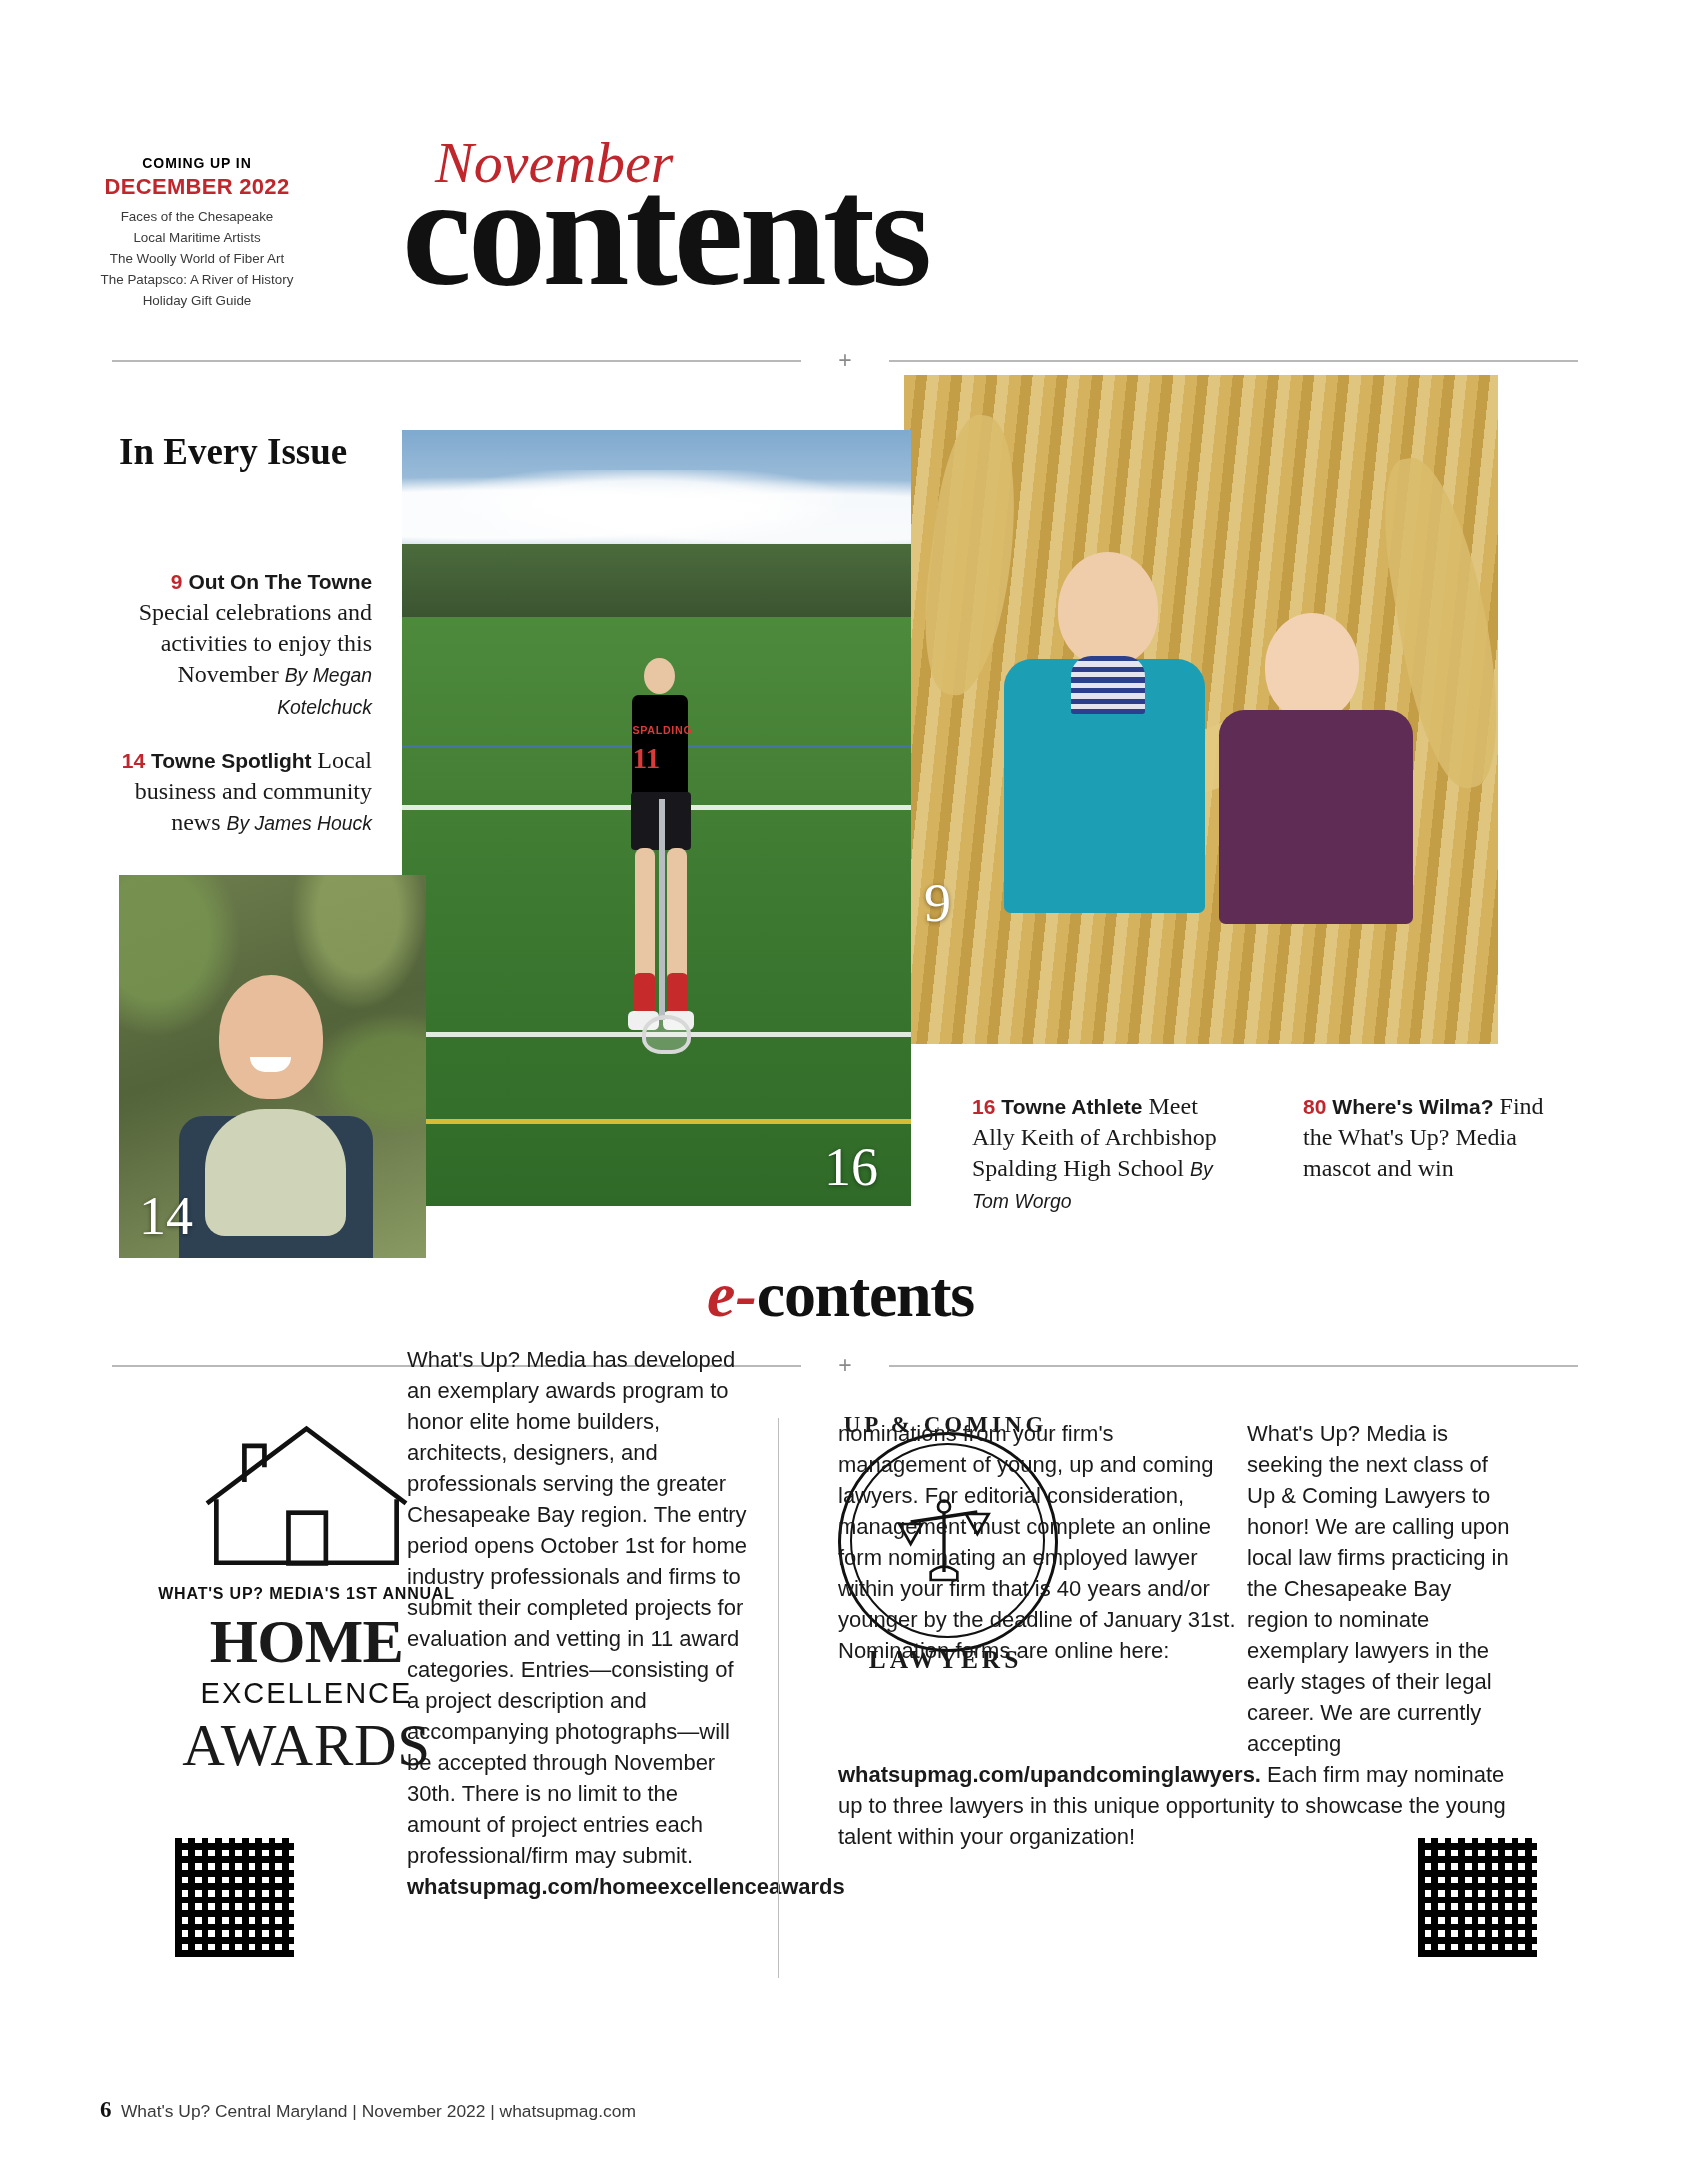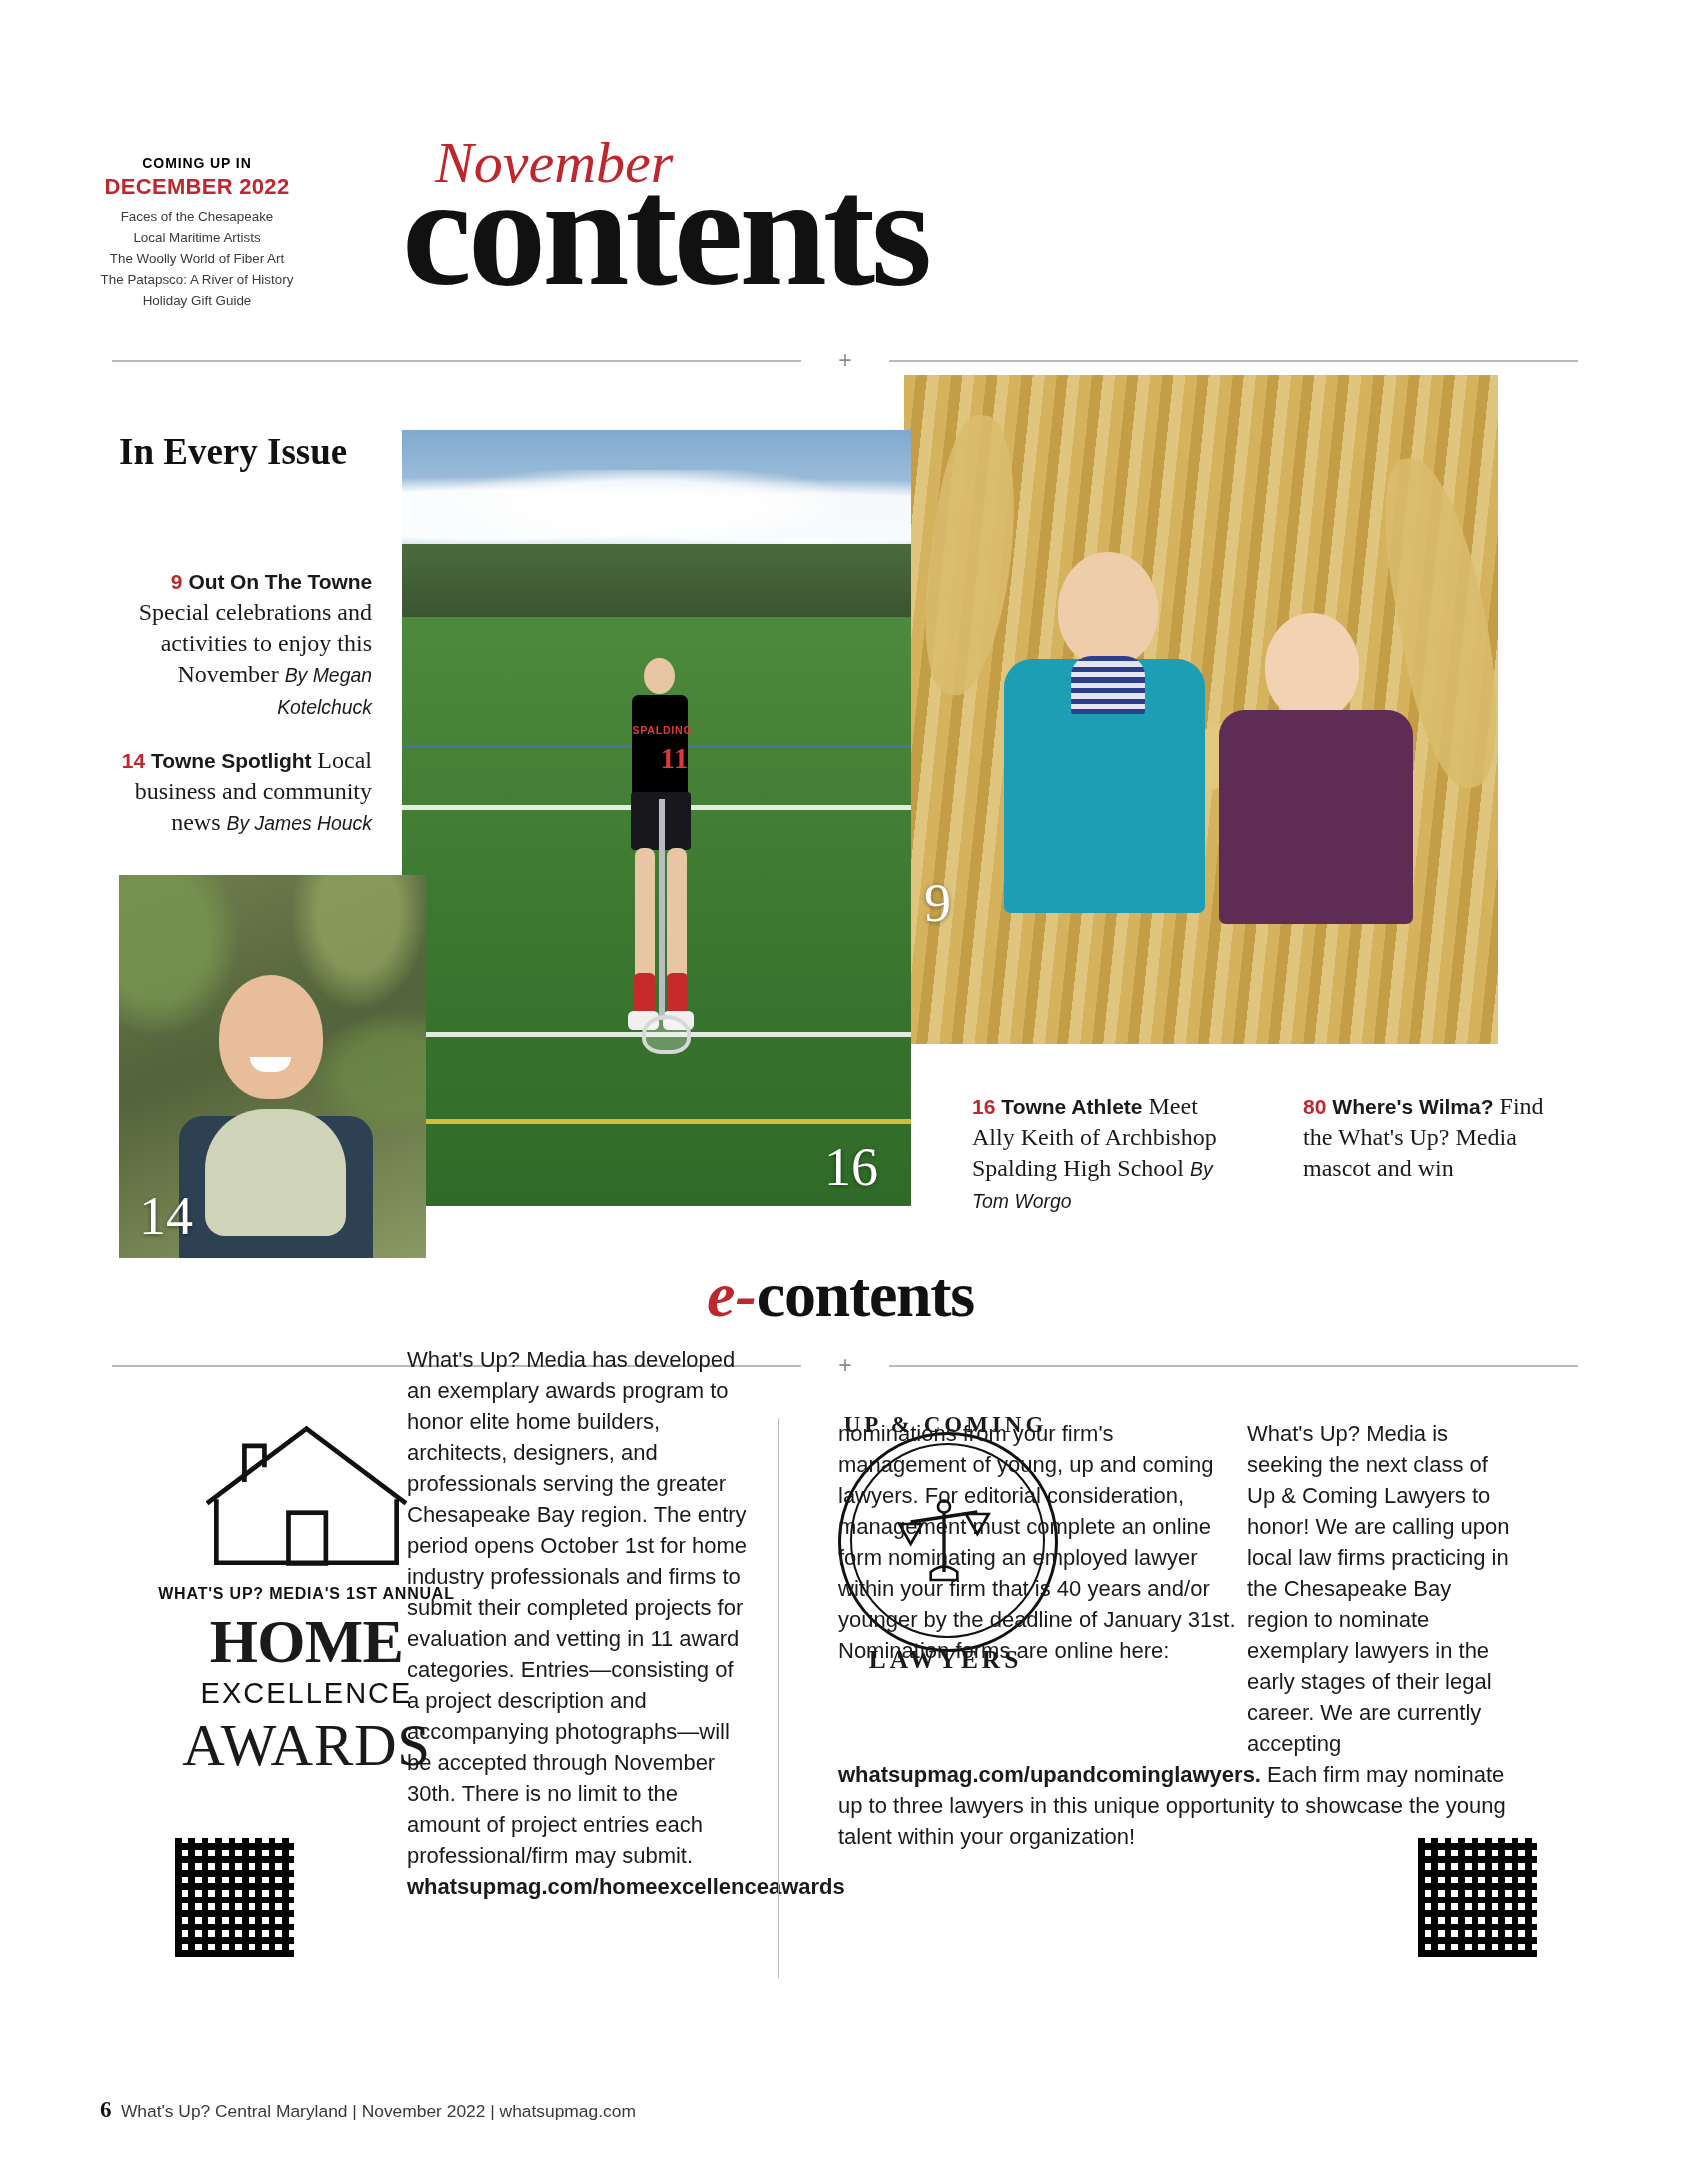--- a/index.html
+++ b/index.html
@@ -209,21 +209,21 @@
   }
   #photo-athlete .p-jersey {
     position: absolute; left: 29.4px; top: 37px; width: 56px; height: 100px;
     background: #000000; border-radius: 6.7px 6.7px 2.7px 2.7px;
   }
   #photo-athlete .p-jersey .t1 {
     position: absolute; left: 0; top: 29.4px; width: 100%; text-align: center;
     color: #d93b3b; font-size: 10.7px; font-weight: bold; letter-spacing: 0.7px;
   }
   #photo-athlete .p-jersey .t2 {
-    position: absolute; left: 0; top: 47px; width: 100%; text-align: right;
+    position: absolute; left: 0; top: 47px; width: 100%; text-align: left;
     color: #d93b3b; font-size: 29.4px; font-weight: bold; font-family: "Liberation Serif", serif;
   }
   #photo-athlete .p-shorts {
     position: absolute; left: 28px; top: 134px; width: 60px; height: 58px;
     background: #17171c; border-radius: 4px;
   }
   #photo-athlete .p-legL, #photo-athlete .p-legR {
     position: absolute; top: 190px; width: 20px; height: 134px; background: #e8c6a4; border-radius: 8px;
   }
   #photo-athlete .p-legL { left: 32px; }

